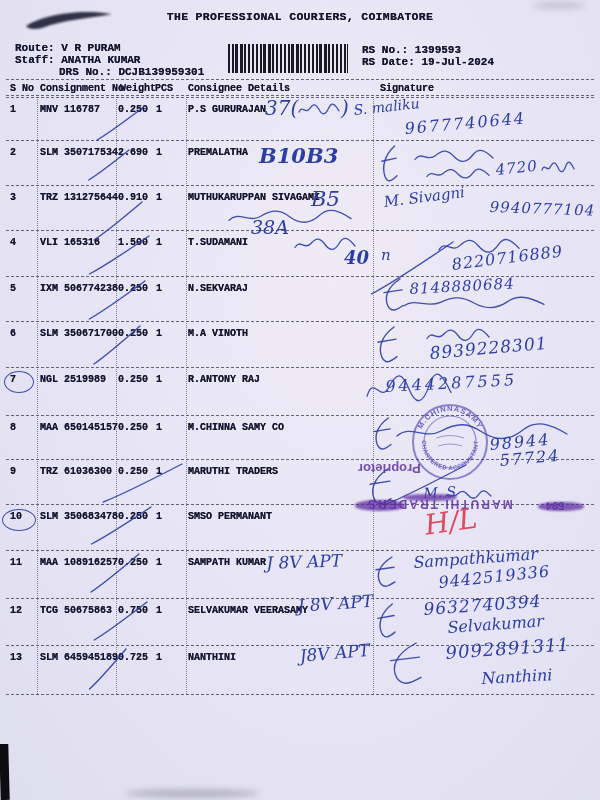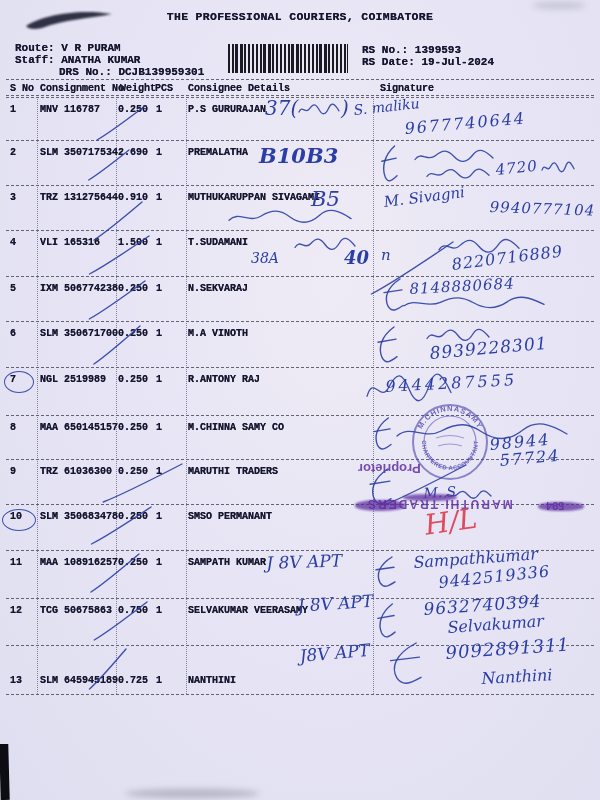--- a/index.html
+++ b/index.html
@@ -160,21 +160,21 @@
         <span class="cell c-pcs">1</span>
         <span class="cell c-name">SAMPATH KUMAR</span>
       </div>
       <div class="trow" style="top: 598px; height: 47px;">
         <span class="cell c-sno">12</span>
         <span class="cell c-con">TCG 50675863</span>
         <span class="cell c-wt">0.750</span>
         <span class="cell c-pcs">1</span>
         <span class="cell c-name">SELVAKUMAR VEERASAMY</span>
       </div>
-      <div class="trow" style="top: 668px; height: 49px;">
+      <div class="trow" style="top: 645px; height: 49px;">
         <span class="cell c-sno">13</span>
         <span class="cell c-con">SLM 645945189</span>
         <span class="cell c-wt">0.725</span>
         <span class="cell c-pcs">1</span>
         <span class="cell c-name">NANTHINI</span>
       </div>
       <div class="circle-mark" style="left: 4px; top: 371px; width: 28px; height: 20px;"></div>
       <div class="circle-mark" style="left: 2px; top: 509px; width: 32px; height: 20px;"></div>
     </div>
 
@@ -228,21 +228,21 @@
       </svg>
       <span class="hand" style="left: 311px; top: 189px; font-size: 21px;">B5</span>
       <svg class="hsvg" width="122" height="16" style="left: 229px; top: 209px;">
         <path d="M0 11.2 C 9.76 1.6, 19.52 14.4, 31.720000000000002 7.2 S 51.239999999999995 0.8, 61 8 S 80.52000000000001 15.2, 90.28 6.4 S 109.8 1.6, 122 9.6" fill="none" stroke="#2b3ea6" stroke-width="1.3" stroke-linecap="round" opacity="0.9"></path>
       </svg>
       <span class="hand script" style="left: 383px; top: 195px; font-size: 15px; transform: rotate(-7deg);">M. Sivagni</span>
       <span class="hand" style="left: 490px; top: 200px; font-size: 15px; letter-spacing: 1px; transform: rotate(2deg);">9940777104</span>
       <svg class="hsvg" width="62" height="38" style="left: 87px; top: 236px;">
         <path d="M 2.48 38 Q 18.599999999999998 29.64, 62 0" fill="none" stroke="#2b3ea6" stroke-width="1.4" stroke-linecap="round" opacity="0.9"></path>
       </svg>
-      <span class="hand" style="left: 251px; top: 251px; font-size: 14px;">38A</span>
+      <span class="hand" style="left: 251px; top: 218px; font-size: 19px;">38A</span>
       <svg class="hsvg" width="60" height="15" style="left: 295px; top: 237px;">
         <path d="M0 10.5 C 4.8 1.5, 9.6 13.5, 15.600000000000001 6.75 S 25.2 0.75, 30 7.5 S 39.6 14.25, 44.4 6 S 54 1.5, 60 9" fill="none" stroke="#2b3ea6" stroke-width="1.3" stroke-linecap="round" opacity="0.9"></path>
       </svg>
       <span class="hand" style="left: 344px; top: 249px; font-size: 18px; font-weight: bold;">40</span>
       <span class="hand" style="left: 381px; top: 248px; font-size: 15px;">n</span>
       <svg class="hsvg" width="85" height="52" style="left: 368px; top: 242px;">
         <path d="M 3.4 52 Q 25.5 40.56, 85 0" fill="none" stroke="#2b3ea6" stroke-width="1.4" stroke-linecap="round" opacity="0.9"></path>
       </svg>
       <svg class="hsvg" width="80" height="17" style="left: 439px; top: 238px;">
         <path d="M0 11.899999999999999 C 6.4 1.7000000000000002, 12.8 15.3, 20.8 7.65 S 33.6 0.8500000000000001, 40 8.5 S 52.800000000000004 16.15, 59.2 6.800000000000001 S 72 1.7000000000000002, 80 10.2" fill="none" stroke="#2b3ea6" stroke-width="1.3" stroke-linecap="round" opacity="0.9"></path>

